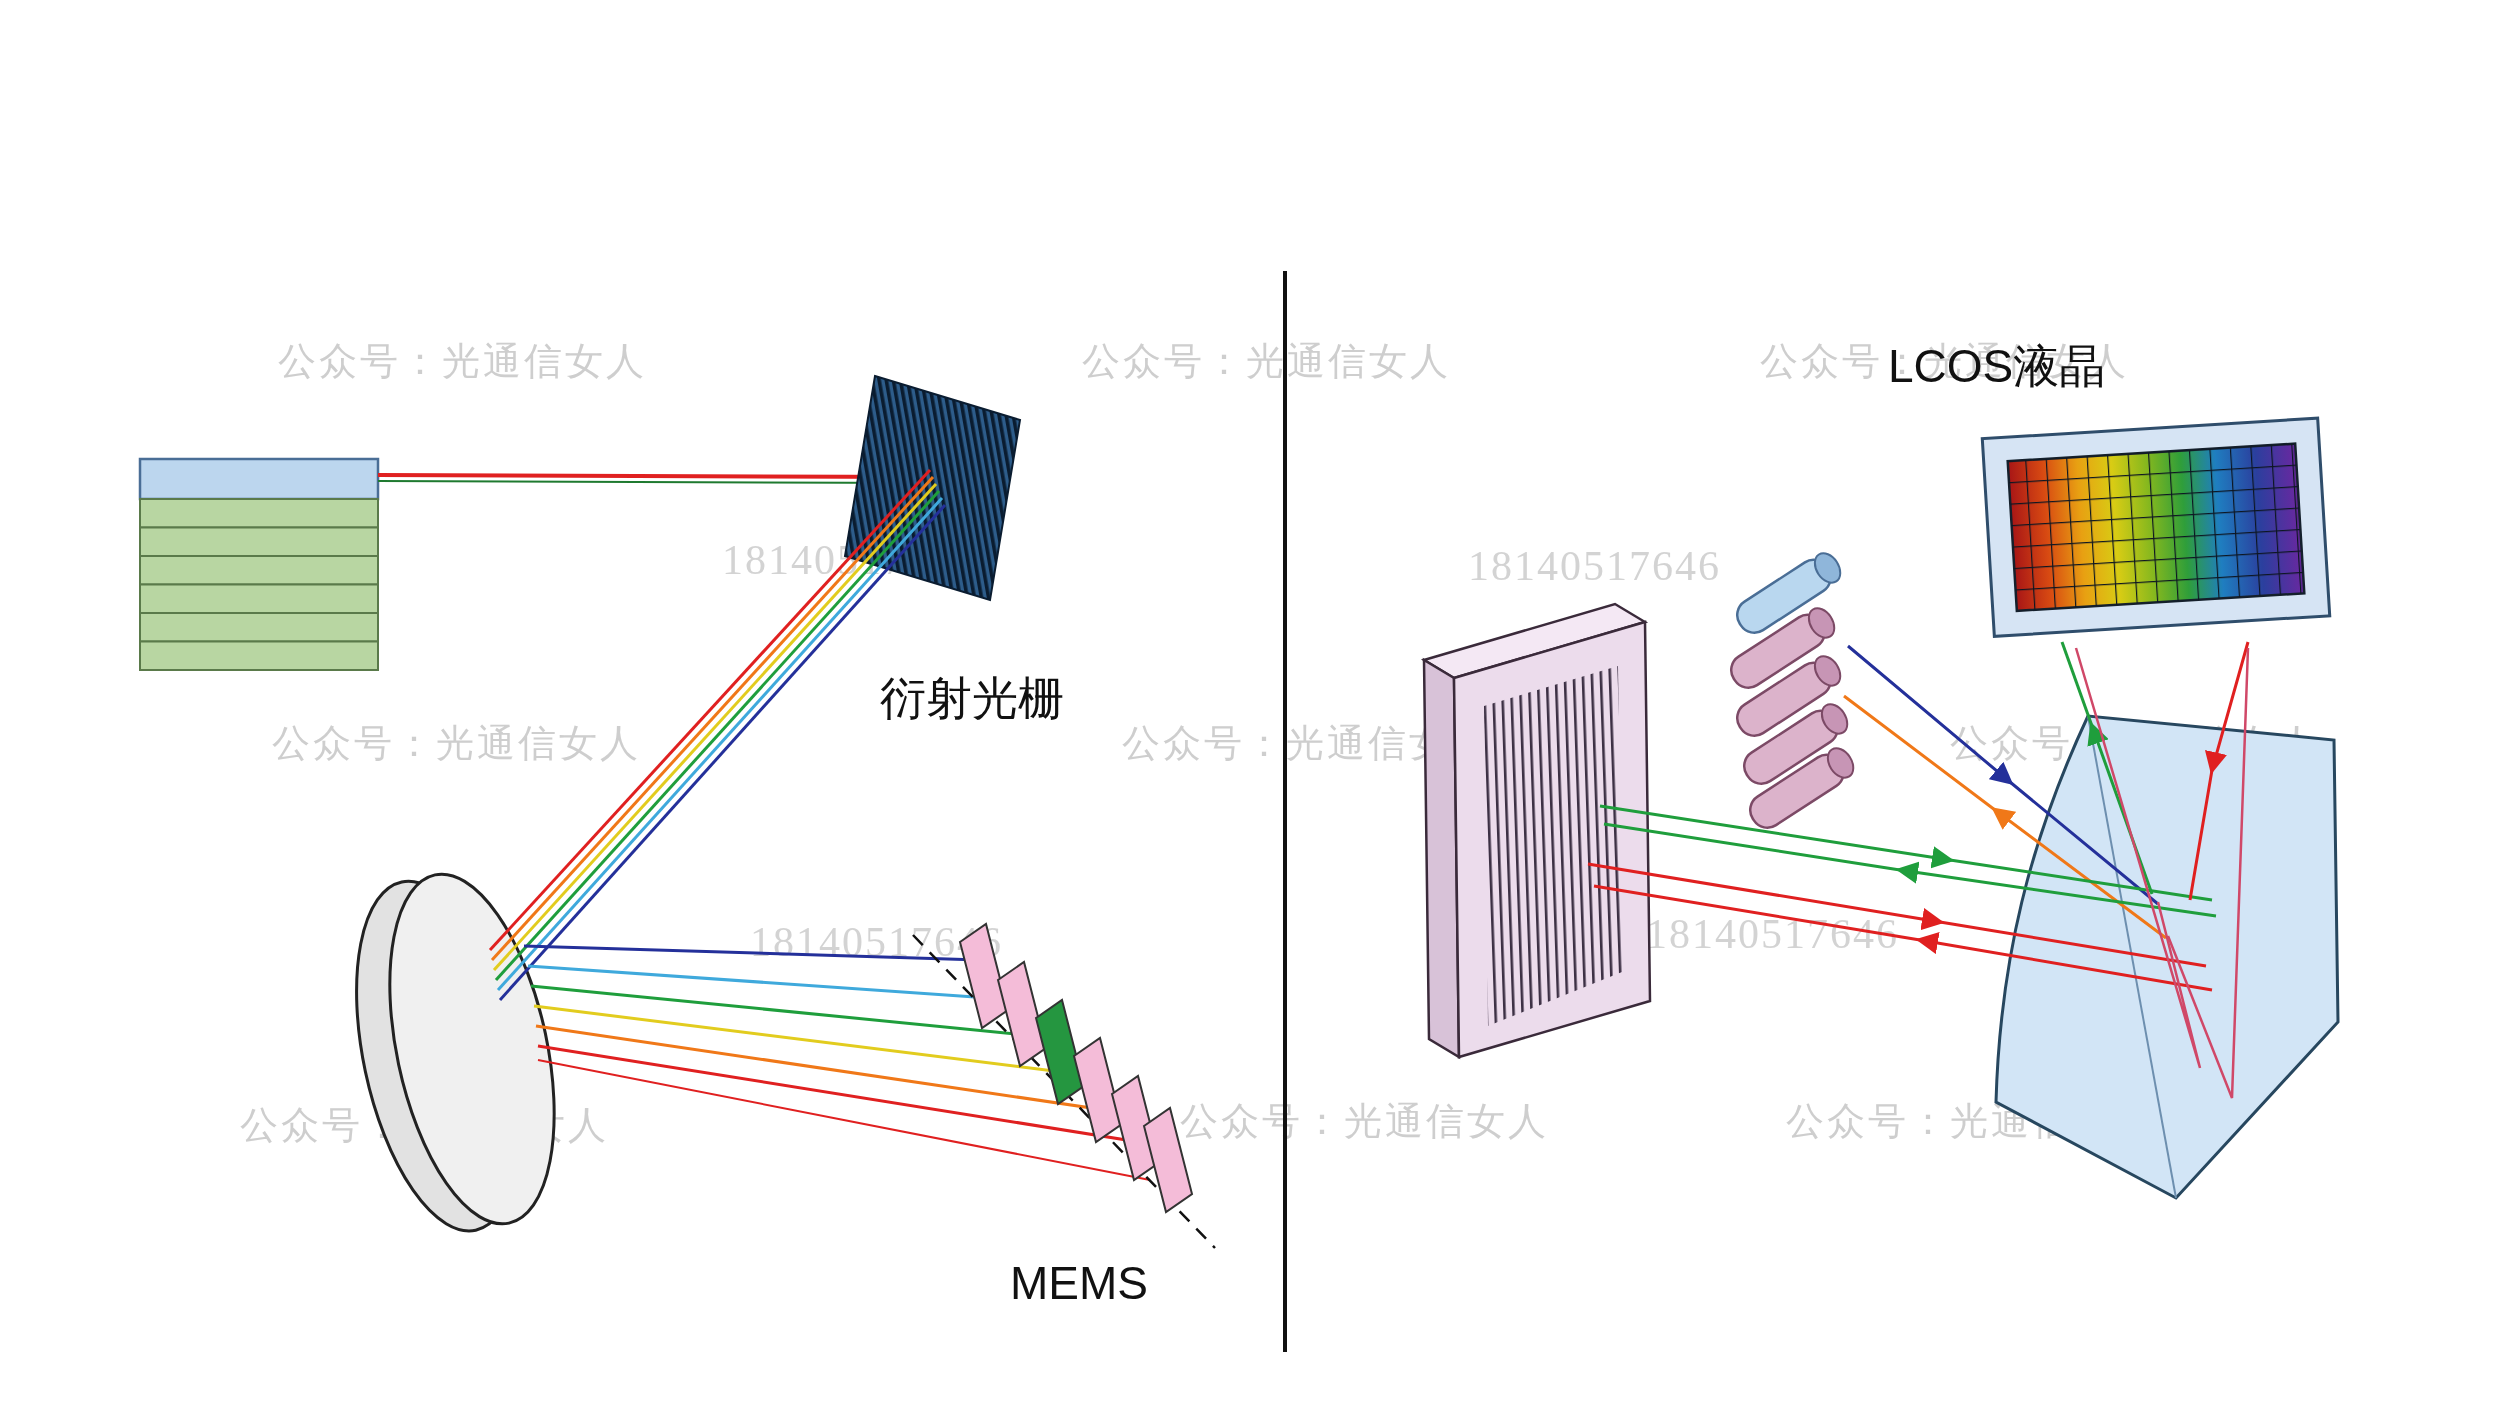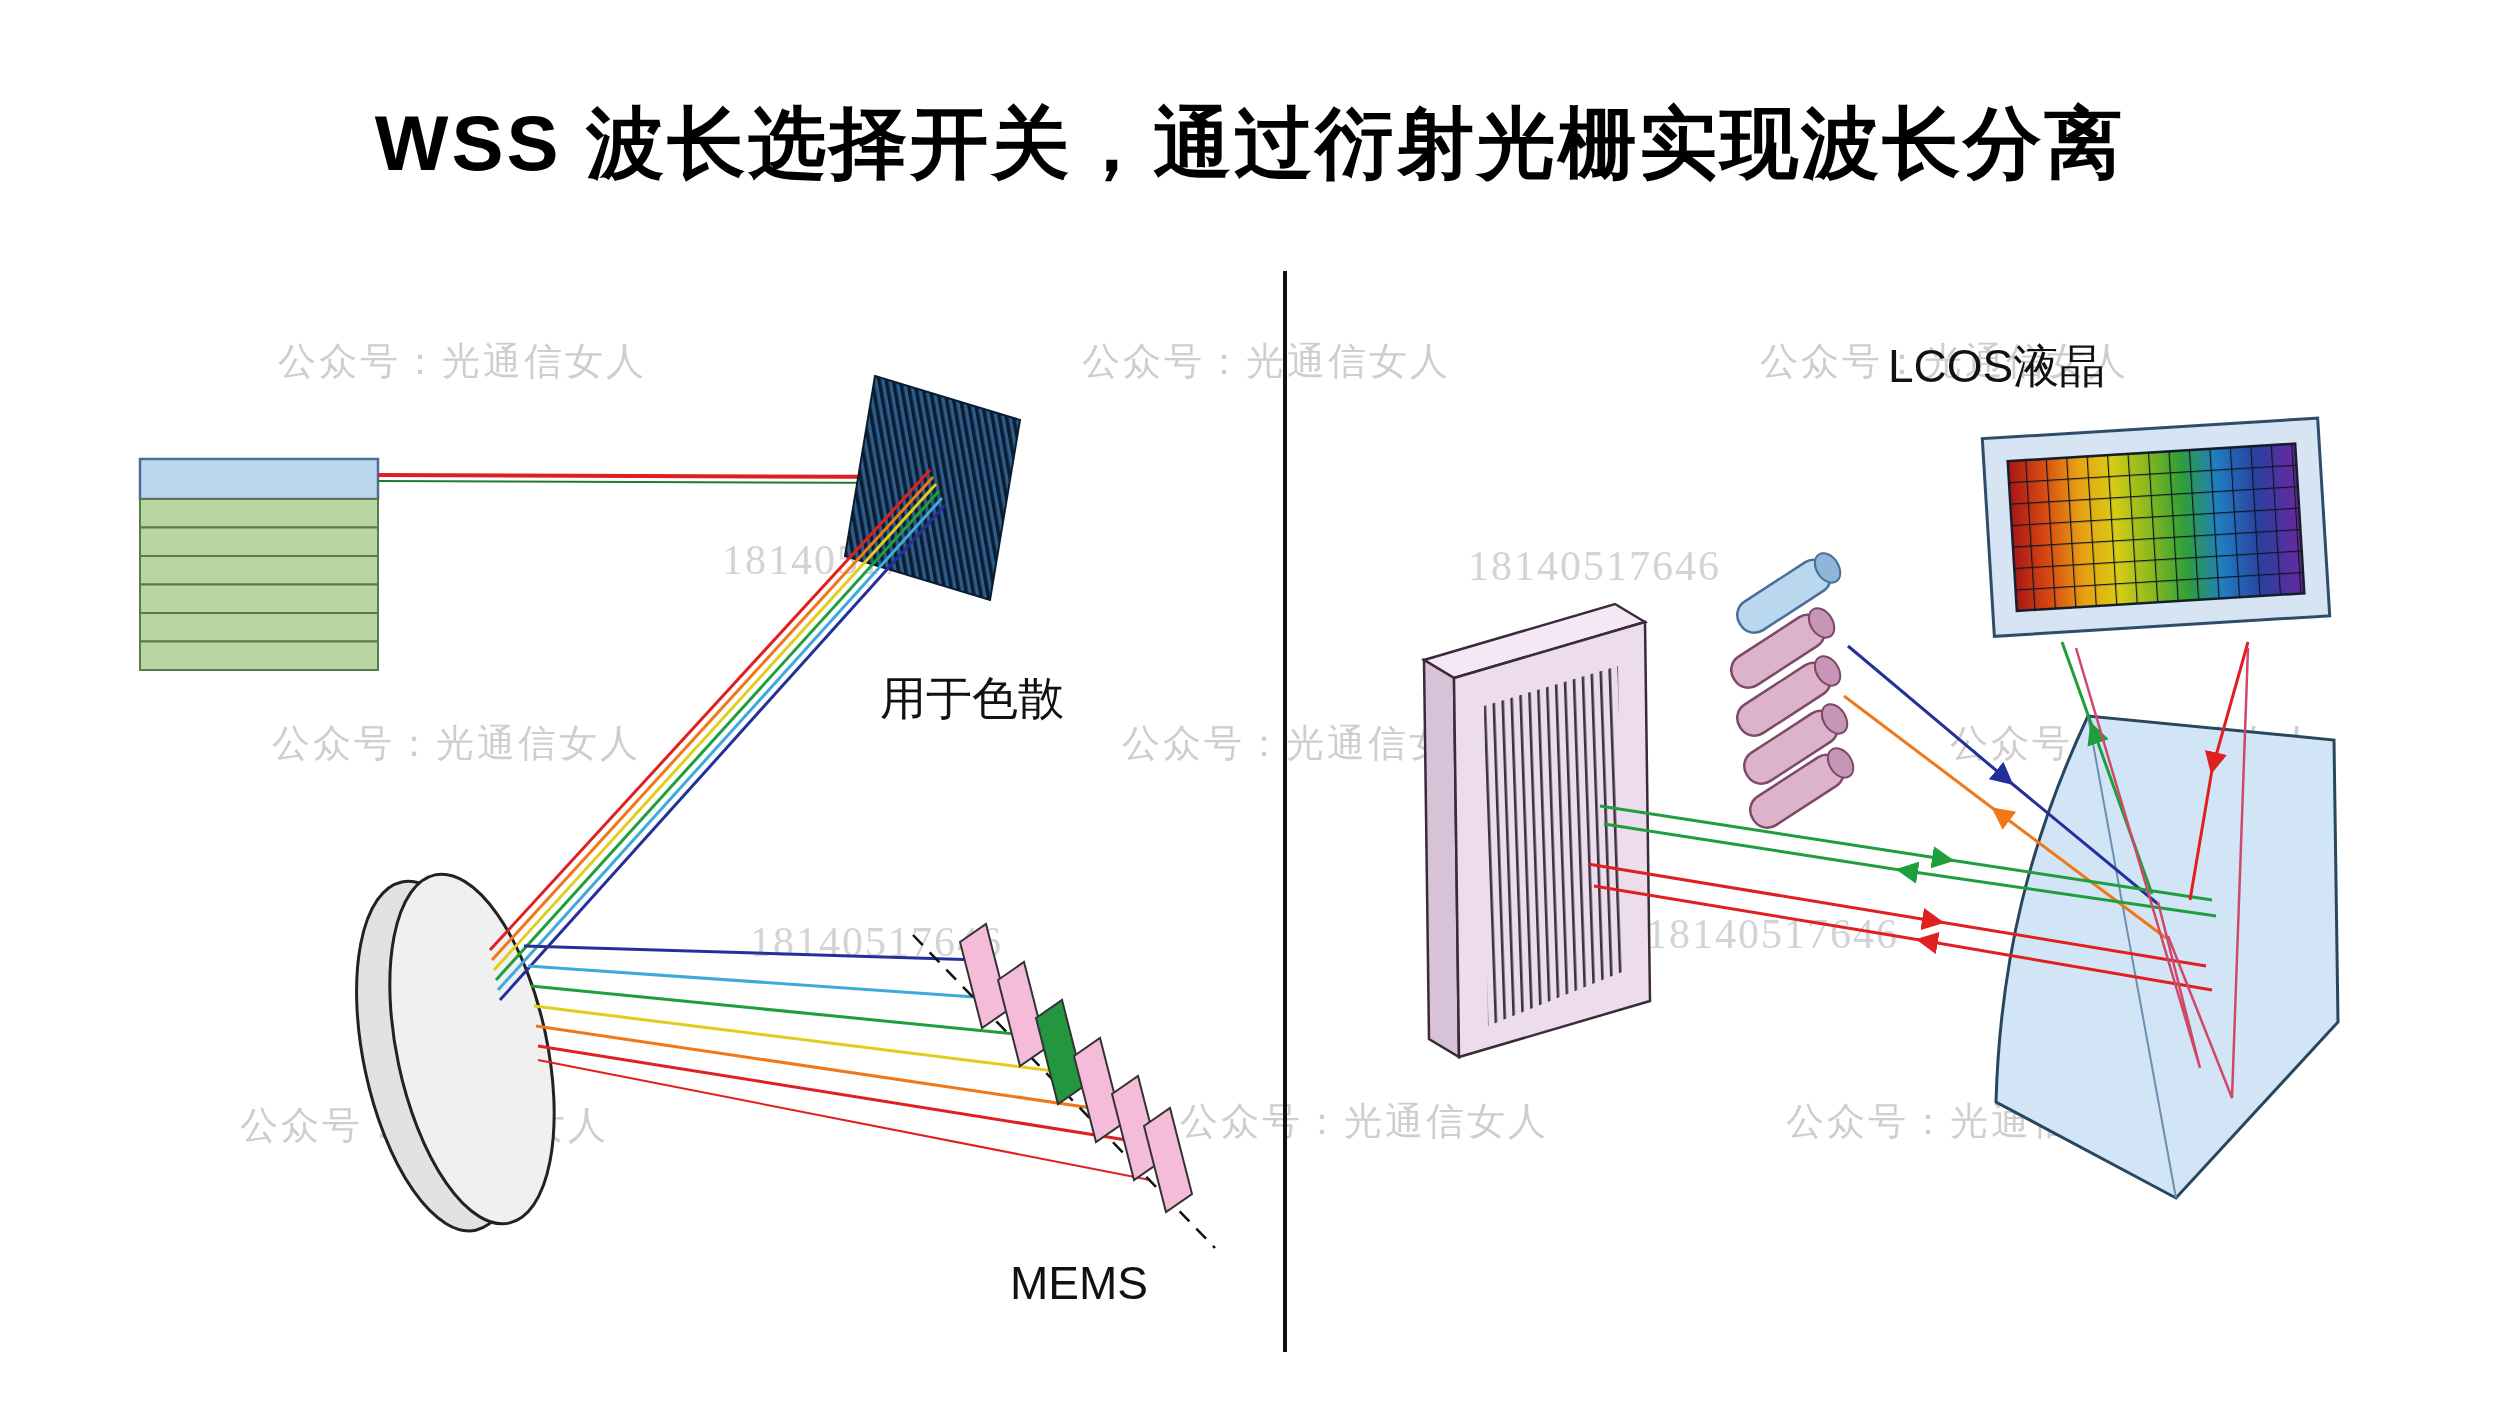--- a/index.html
+++ b/index.html
@@ -175,19 +175,18 @@
       <path d="M2216 916 L1900 870 L1604 824" stroke="#1f9e3c" marker-mid="url(#ar-green)"></path>
       <path d="M1588 864 L1940 922 L2206 966" stroke="#e02020" marker-mid="url(#ar-red)"></path>
       <path d="M2212 990 L1920 940 L1594 886" stroke="#e02020" marker-mid="url(#ar-red)"></path>
       <path d="M2152 894 L2092 726 L2062 642" stroke="#1f9e3c" marker-mid="url(#ar-green)"></path>
       <path d="M2248 642 L2212 770 L2190 900" stroke="#e02020" marker-mid="url(#ar-red)"></path>
       <path d="M2158 902 L2200 1068 L2076 648" stroke="#d04868" stroke-width="2.5"></path>
       <path d="M2168 936 L2232 1098 L2248 648" stroke="#d04868" stroke-width="2.5"></path>
     </g>
   </svg>
 
-  <div class="title">WSS 波长选择开关，通过衍射光栅实现波长分离</div>
 
-  <div class="label" style="left:880px;top:668px">用于色散</div>
+  <div class="label" style="left:880px;top:668px">衍射光栅</div>
   <div class="label" style="left:1010px;top:1256px">MEMS</div>
   <div class="label" style="left:1888px;top:336px">LCOS液晶</div>
 
 </div>
 
 </body></html>

